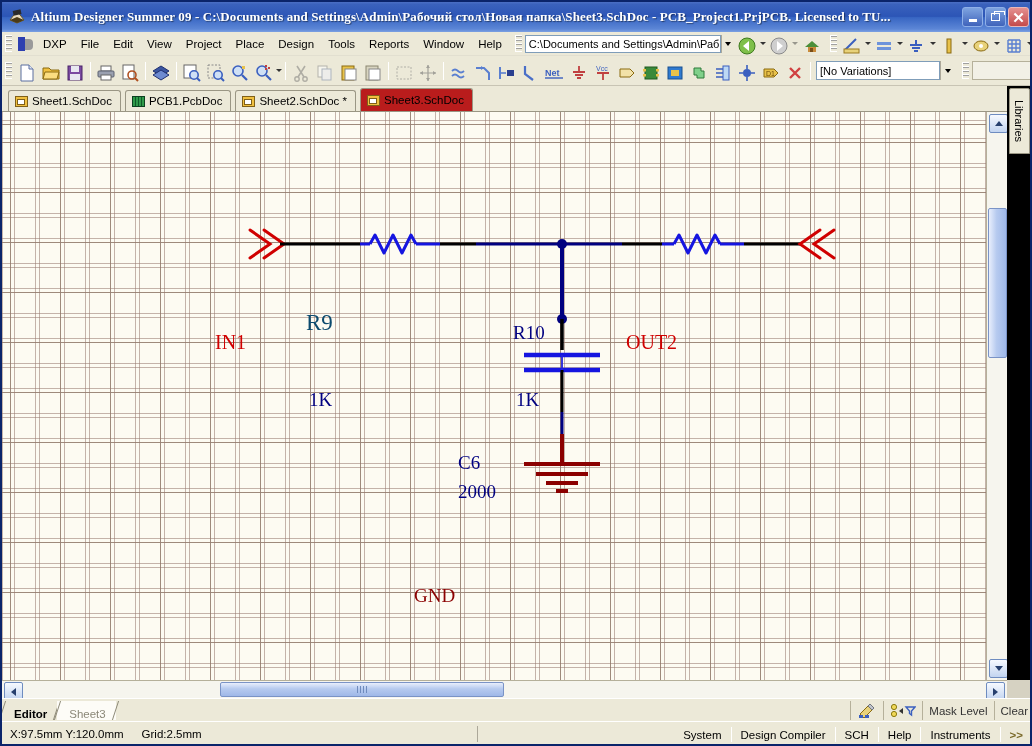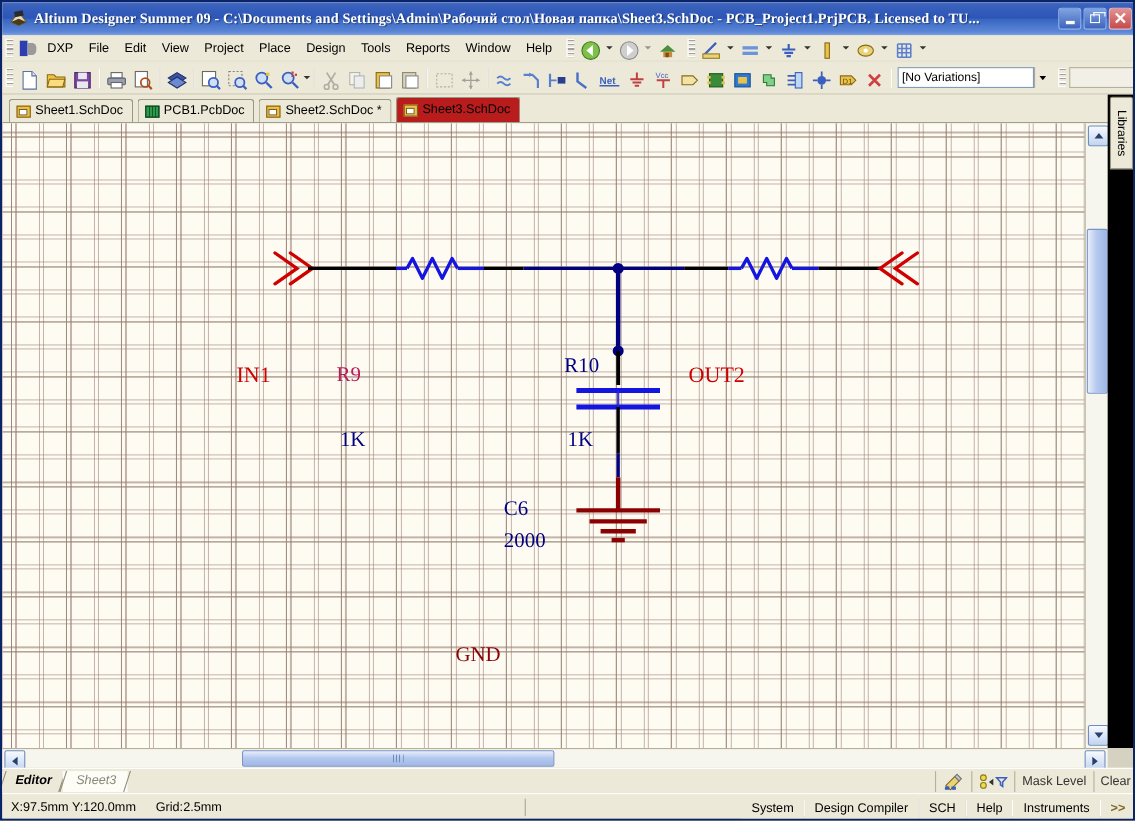--- a/index.html
+++ b/index.html
@@ -162,22 +162,22 @@
     transform:rotate(90deg); white-space:nowrap; font-size:11px; color:#000;
   }
 
   
   .bottabs {
     position:absolute;left:0;top:696px;width:1032px;height:23px;
     background:#ece9d8; display:flex;align-items:center;
     border-top:1px solid #fff;
   }
   .btab { position:relative; height:19px; padding:0 10px 0 12px;
-    display:flex;align-items:center;font-size:11.5px;color:#000;
-    background:#ece9d8;font-style:italic;}
+    display:flex;align-items:flex-end;font-size:11.5px;color:#000;
+    background:#ece9d8;}
   .btab.active{font-weight:bold;}
   .btab.inactive{background:#fdfcf7;color:#8b8878;}
   .btab .lskew{position:absolute;left:0;top:0;width:10px;height:19px;
     border-left:1px solid #8d8a78; transform:skewX(-18deg);}
   .btab .rskew{position:absolute;right:0;top:0;width:10px;height:19px;
     border-right:1px solid #8d8a78; transform:skewX(-18deg);}
 
   .bot-right {
     position:absolute; right:0; top:0; height:23px; display:flex;align-items:center;
   }
@@ -242,20 +242,24 @@
     <div class="menu-item">View</div>
     <div class="menu-item">Project</div>
     <div class="menu-item">Place</div>
     <div class="menu-item">Design</div>
     <div class="menu-item">Tools</div>
     <div class="menu-item">Reports</div>
     <div class="menu-item">Window</div>
     <div class="menu-item">Help</div>
 
     <div class="grip" style="margin-left:6px"></div>
+    <div style="display:flex;align-items:center;">
+      <div class="toolbar-combo" style="width:196px">C:\Documents and Settings\Admin\Раб</div>
+      <div class="combo-arrow"></div>
+    </div>
 
     <div class="tbtn">
       <svg width="18" height="18" viewBox="0 0 18 18">
           <circle cx="9" cy="9" r="8" fill="#7fc04a" stroke="#3e7a1e"></circle>
           <path d="M11 4 L5 9 L11 14 Z" fill="#fff"></path>
         </svg>
     </div>
     <div class="tb-dd"></div>
     <div class="tbtn">
       <svg width="18" height="18" viewBox="0 0 18 18">
@@ -606,21 +610,21 @@
           <path d="M522 352 H598"></path>
           <path d="M534 362 H586"></path>
           <path d="M544 371 H576"></path>
           <path d="M554 379 H566"></path>
         </g>
       </svg>
 
       <div class="sch-label" style="left:213px;top:230px;font-size:20px;color:#d00000;transform:translateY(-50%);">IN1</div>
       <div class="sch-label" style="left:624px;top:230px;font-size:20px;color:#d00000;transform:translateY(-50%);">OUT2</div>
 
-      <div class="sch-label" style="left:304px;top:218px;font-size:19px;color:#be185d;">R9</div>
+      <div class="sch-label" style="left:304px;top:198px;font-size:23px;color:#0c4a6e;">R9</div>
       <div class="sch-label" style="left:307px;top:277px;font-size:19px;color:#000080;">1K</div>
 
       <div class="sch-label" style="left:511px;top:210px;font-size:19px;color:#000080;">R10</div>
       <div class="sch-label" style="left:514px;top:277px;font-size:19px;color:#000080;">1K</div>
 
       <div class="sch-label" style="left:456px;top:340px;font-size:19px;color:#000080;">C6</div>
       <div class="sch-label" style="left:456px;top:369px;font-size:19px;color:#000080;">2000</div>
 
       <div class="sch-label" style="left:412px;top:473px;font-size:19px;color:#8b0000;">GND</div>
     </div>

